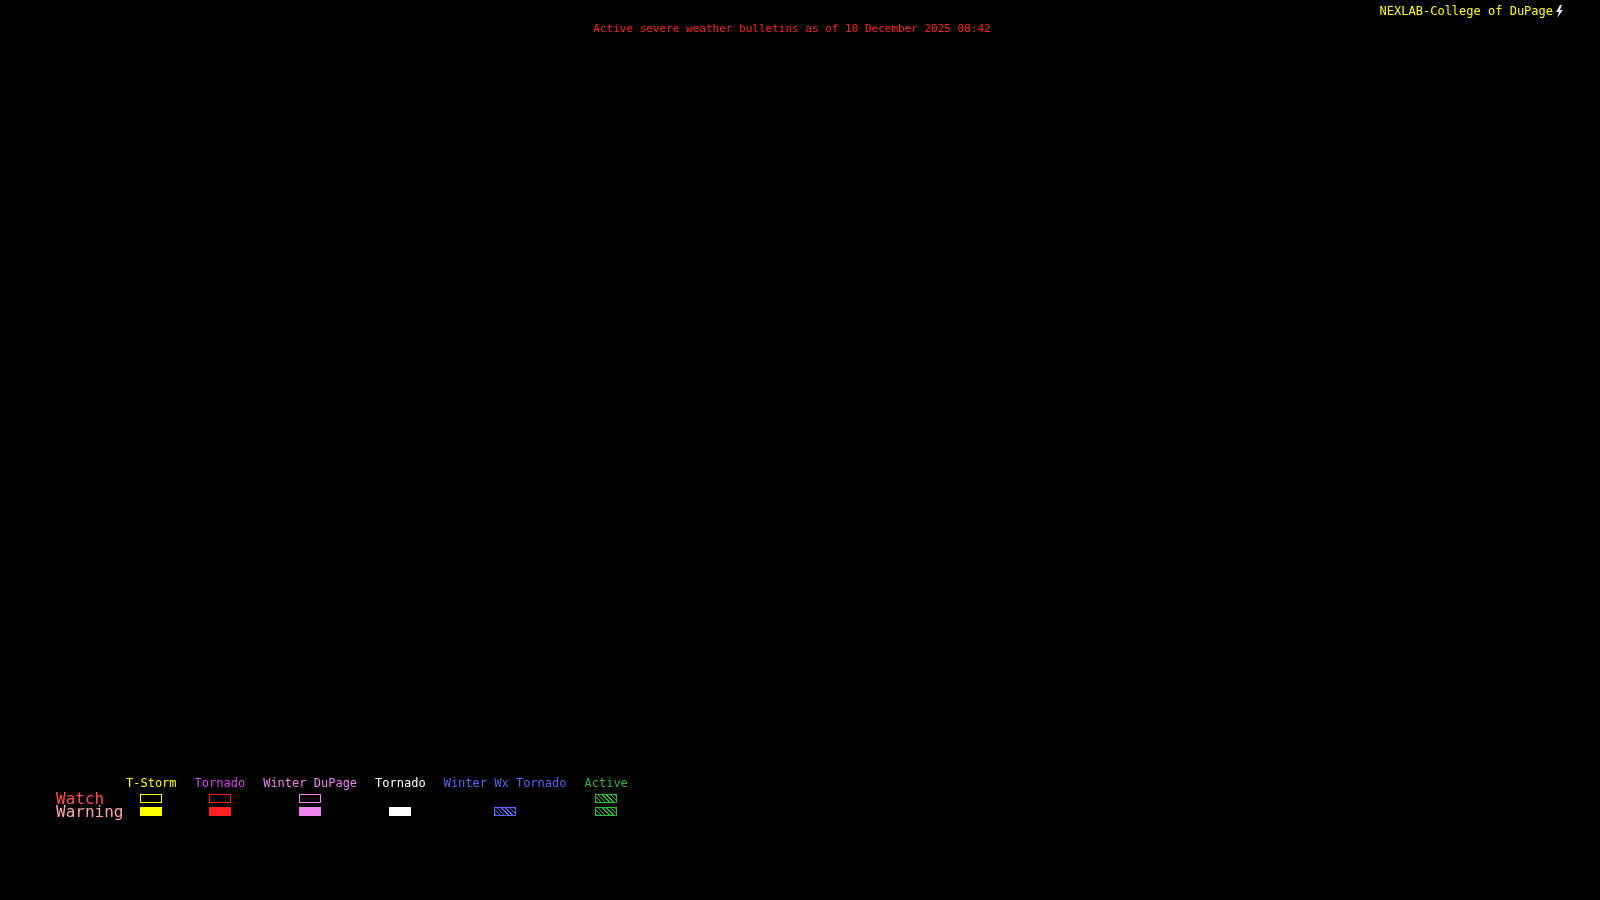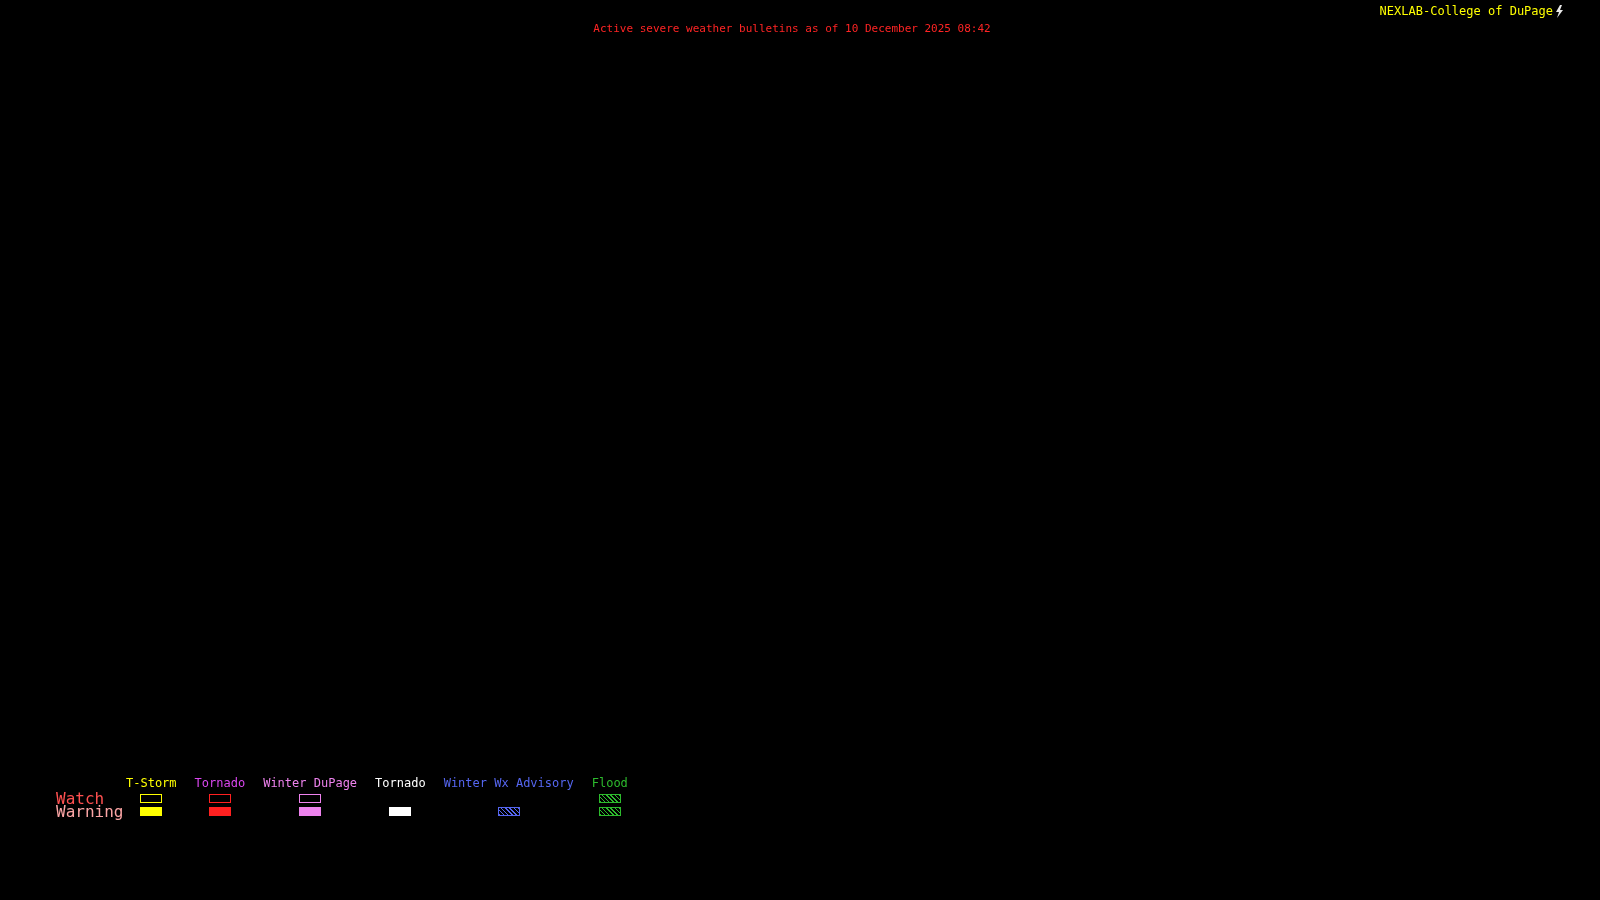--- a/index.html
+++ b/index.html
@@ -125,28 +125,28 @@
         </div>
       </div>
       <div class="legend-col">
         <div class="legend-label" style="color: rgb(255, 255, 255);">Tornado</div>
         <div class="legend-cell"></div>
         <div class="legend-cell">
           <span class="swatch" style="border-color: rgb(255, 255, 255); background: rgb(255, 255, 255);"></span>
         </div>
       </div>
       <div class="legend-col">
-        <div class="legend-label" style="color: rgb(85, 102, 240);">Winter Wx Advisory</div>
+        <div class="legend-label" style="color: rgb(85, 102, 240);">Winter Wx Tornado</div>
         <div class="legend-cell"></div>
         <div class="legend-cell">
           <span class="swatch" style="border-color: rgb(85, 102, 240); background-image: repeating-linear-gradient(45deg, rgb(85, 102, 240) 0px, rgb(85, 102, 240) 1px, transparent 1px, transparent 3px);"></span>
         </div>
       </div>
       <div class="legend-col">
-        <div class="legend-label" style="color: rgb(45, 187, 45);">Flood</div>
+        <div class="legend-label" style="color: rgb(45, 187, 45);">Active</div>
         <div class="legend-cell">
           <span class="swatch" style="border-color: rgb(45, 187, 45); background-image: repeating-linear-gradient(45deg, rgb(45, 187, 45) 0px, rgb(45, 187, 45) 1px, transparent 1px, transparent 3px);"></span>
         </div>
         <div class="legend-cell">
           <span class="swatch" style="border-color: rgb(45, 187, 45); background-image: repeating-linear-gradient(45deg, rgb(45, 187, 45) 0px, rgb(45, 187, 45) 1px, transparent 1px, transparent 3px);"></span>
         </div>
       </div>
     </div>
 </div>
 

